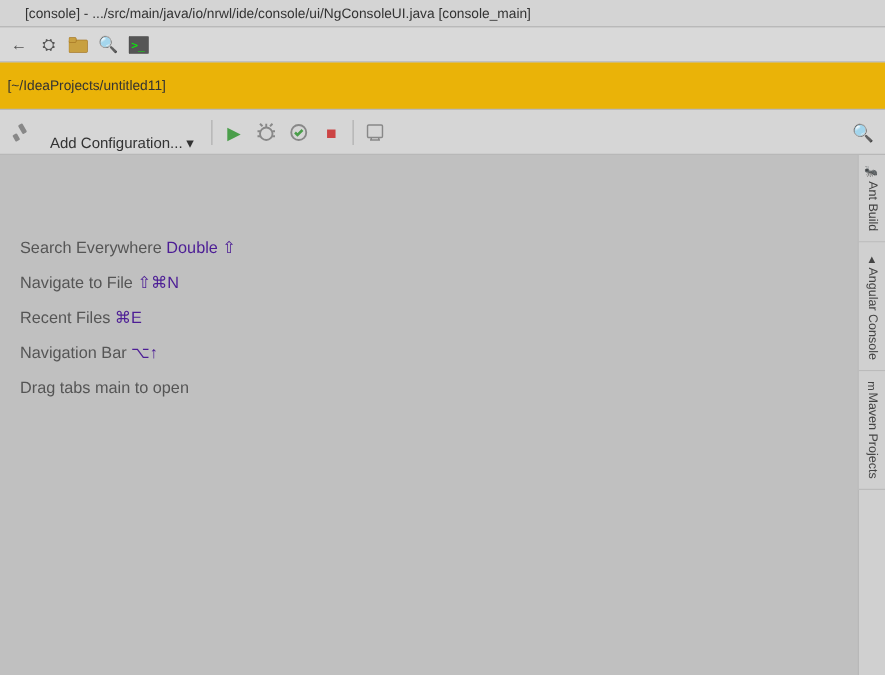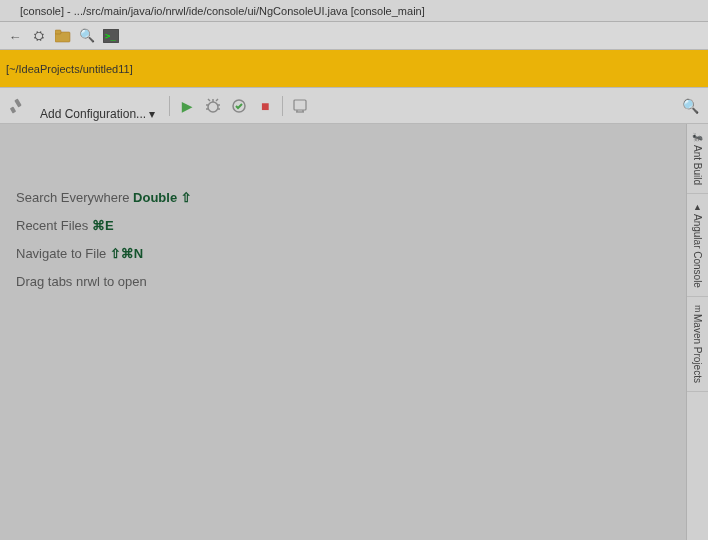--- a/index.html
+++ b/index.html
@@ -136,22 +136,21 @@
       padding: 10px 16px;
     }
 
     .hint-line {
       font-size: 13px;
       color: #555;
       line-height: 28px;
       white-space: nowrap;
     }
     .hint-line .shortcut {
-      color: #14532d;
-      font-weight: bold;
+      color: #4c1d95;
     }
 
     
     #right-sidebar {
       width: 22px;
       background: #d0d0d0;
       border-left: 1px solid #b0b0b0;
       display: flex;
       flex-direction: column;
       align-items: center;
@@ -266,27 +265,30 @@
 </div>
 
 <div id="main">
 
   <div id="content-area">
     <div id="hints-overlay">
       <div class="hint-line">
         Search Everywhere <span class="shortcut">Double ⇧</span>
       </div>
       <div class="hint-line">
+        Navigate to File <span class="shortcut">⇧⌘N</span>
+      </div>
+      <div class="hint-line">
         Recent Files <span class="shortcut">⌘E</span>
       </div>
       <div class="hint-line">
-        Navigate to File <span class="shortcut">⇧⌘N</span>
-      </div>
-      <div class="hint-line">
-        Drag tabs nrwl to open
+        Navigation Bar <span class="shortcut">⌥↑</span>
+      </div>
+      <div class="hint-line">
+        Drag tabs main to open
       </div>
     </div>
   </div>
 
   <div id="right-sidebar">
     <div class="sidebar-tab">
       <span class="sidebar-tab-icon">🐜</span>
       <span>Ant Build</span>
     </div>
     <div class="sidebar-tab">

